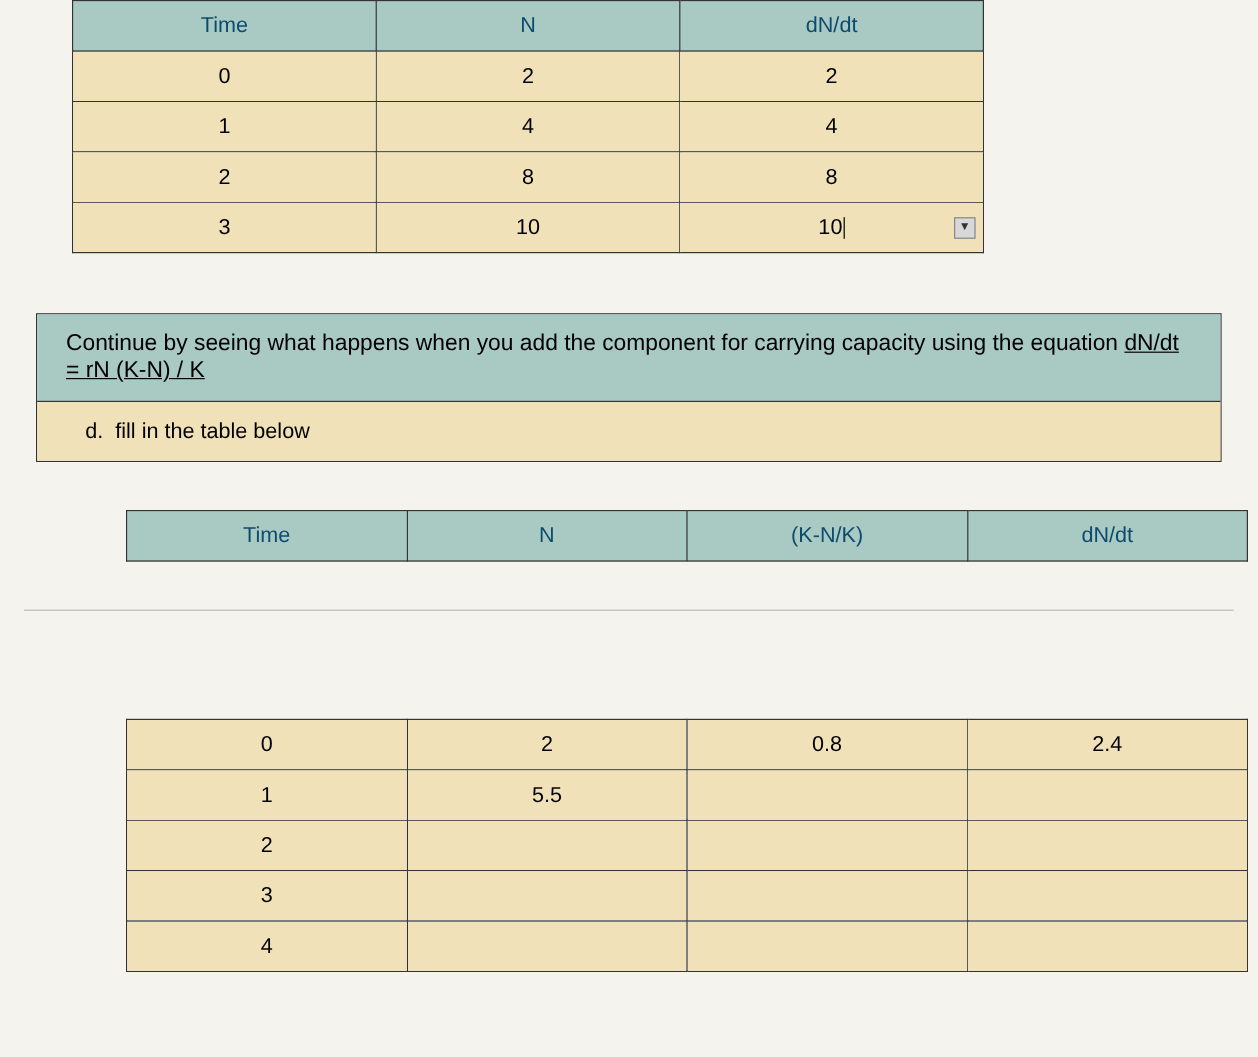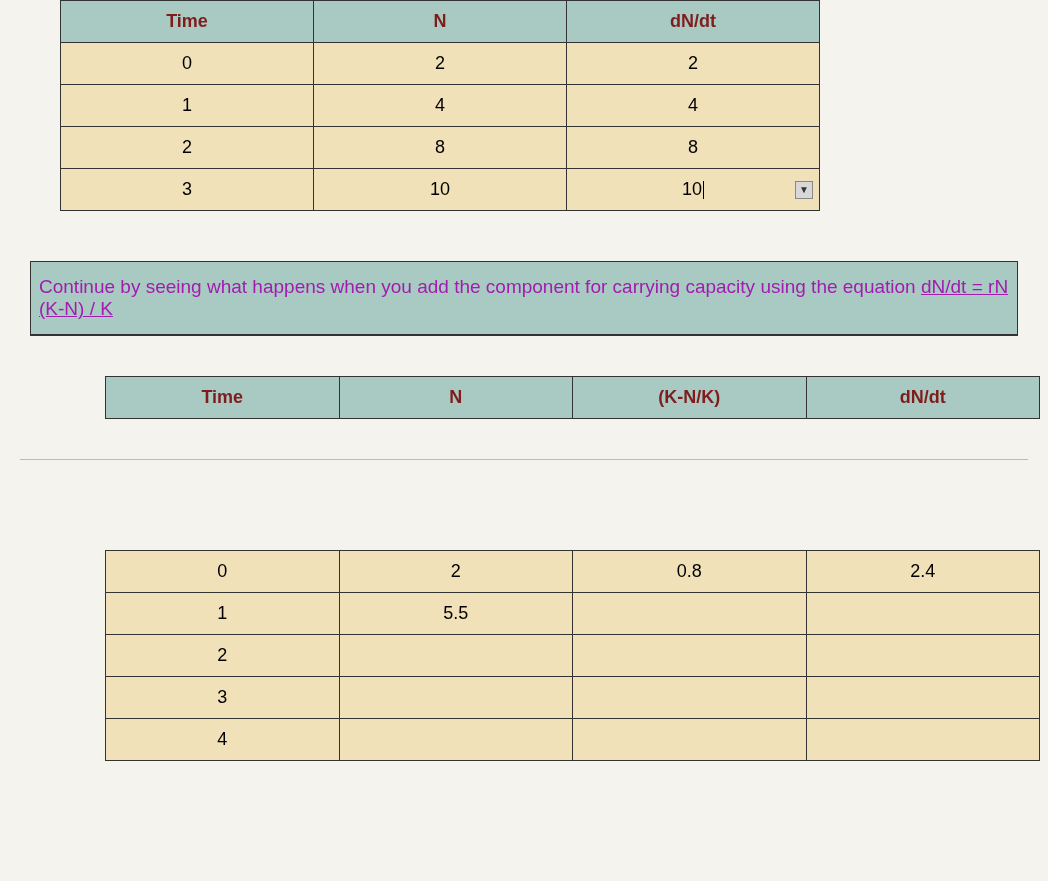--- a/index.html
+++ b/index.html
@@ -18,22 +18,22 @@
       table-layout: fixed;
     }
     td, th {
       border: 1px solid #333;
       padding: 10px 8px;
       text-align: center;
       font-size: 18px;
     }
     .header-cell {
       background: #a9cac3;
-      font-weight: bold;
-      color: #7f1d1d;
+      font-weight: normal;
+      color: #0c4a6e;
     }
     .data-cell {
       background: #f0e1b9;
       color: #000;
       position: relative;
     }
     
     .table1 {
       width: 760px;
       margin-left: 40px;
@@ -55,23 +55,23 @@
       font-size: 10px;
       color: #333;
     }
     
     .instruction-box {
       margin: 50px 10px 0 10px;
       border: 1px solid #333;
     }
     .instruction-top {
       background: #a9cac3;
-      padding: 14px 8px;
+      padding: 14px 24px;
       font-size: 19px;
-      color: #a21caf;
+      color: #000000;
       border-bottom: 1px solid #333;
     }
     .instruction-top u { text-decoration: underline; }
     .instruction-sub {
       background: #f0e1b9;
       padding: 14px 40px;
       font-size: 18px;
       color: #000;
     }
     
@@ -138,20 +138,23 @@
         <span class="dropdown-icon">▼</span>
       </td>
     </tr>
   </tbody>
     </table>
 
   <div class="instruction-box">
     <div class="instruction-top">
       <span>Continue by seeing what happens when you add the component for carrying capacity using the equation </span><u>dN/dt = rN (K-N) / K</u>
     </div>
+    <div class="instruction-sub">
+      <span>d.</span>&nbsp;&nbsp;<span>fill in the table below</span>
+    </div>
   </div>
 
   <table class="table2-header">
     <tbody>
         <tr>
       <th class="header-cell">Time</th>
       <th class="header-cell">N</th>
       <th class="header-cell">(K-N/K)</th>
       <th class="header-cell">dN/dt</th>
     </tr>

